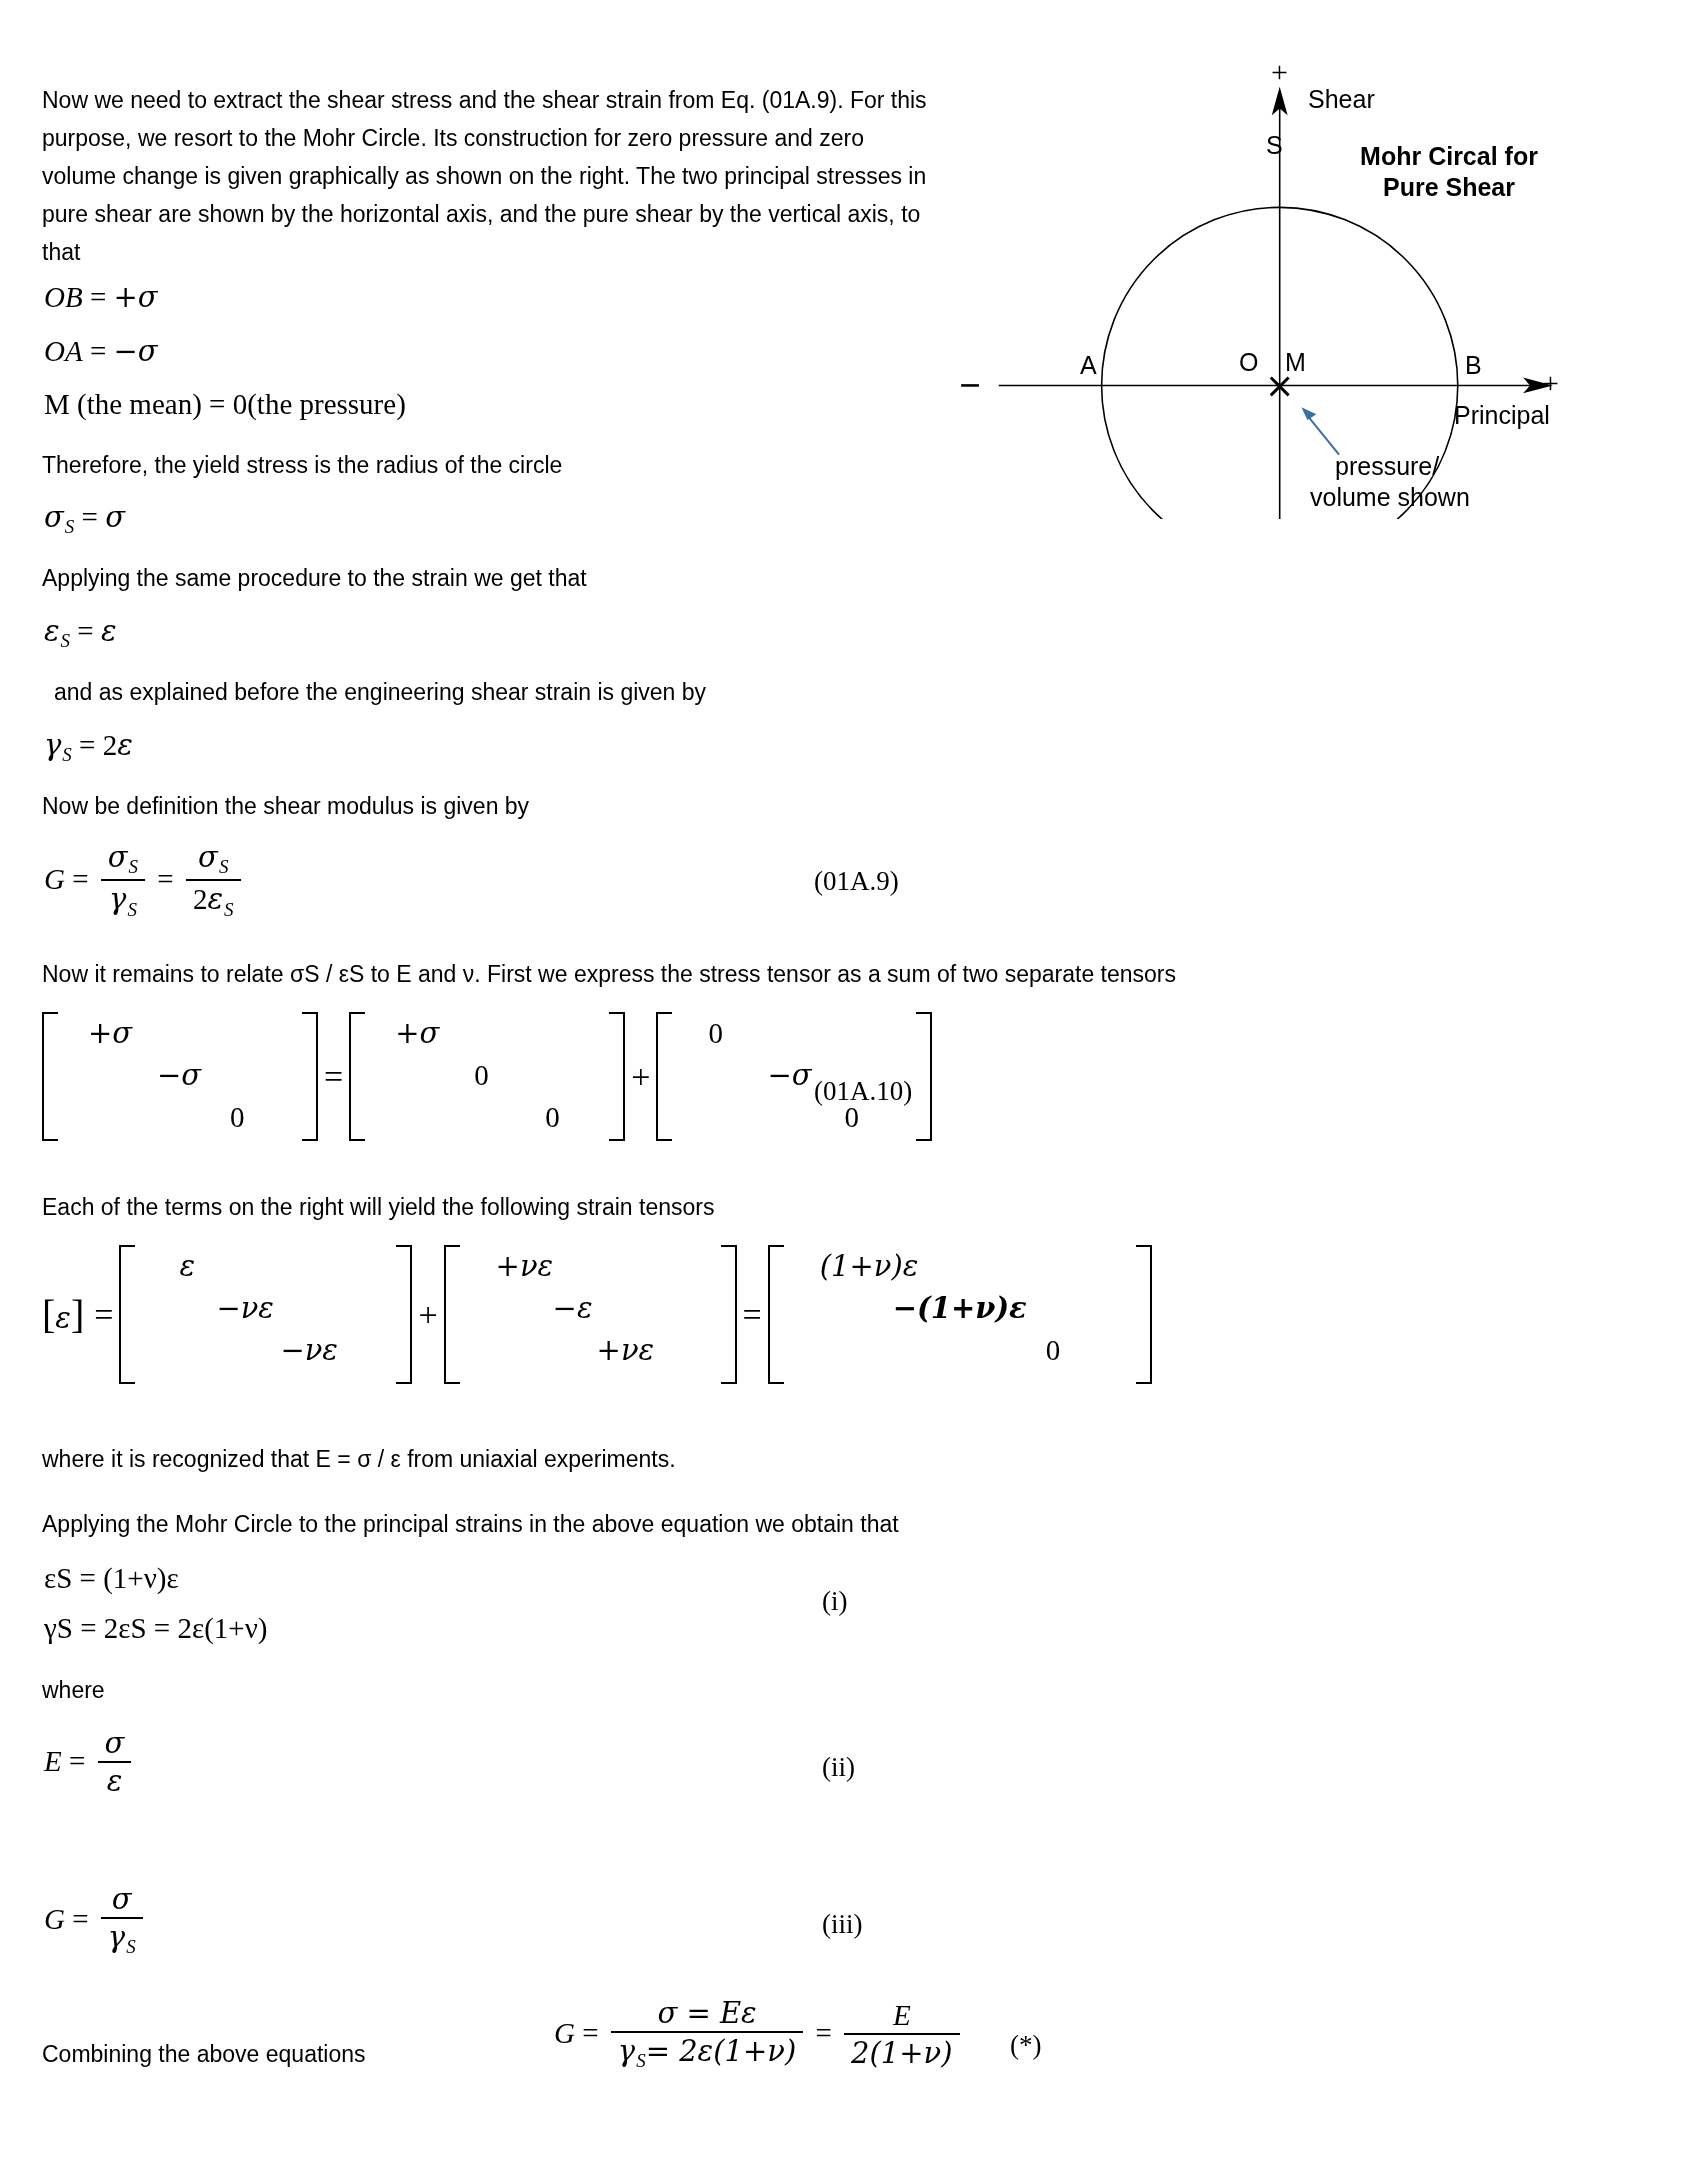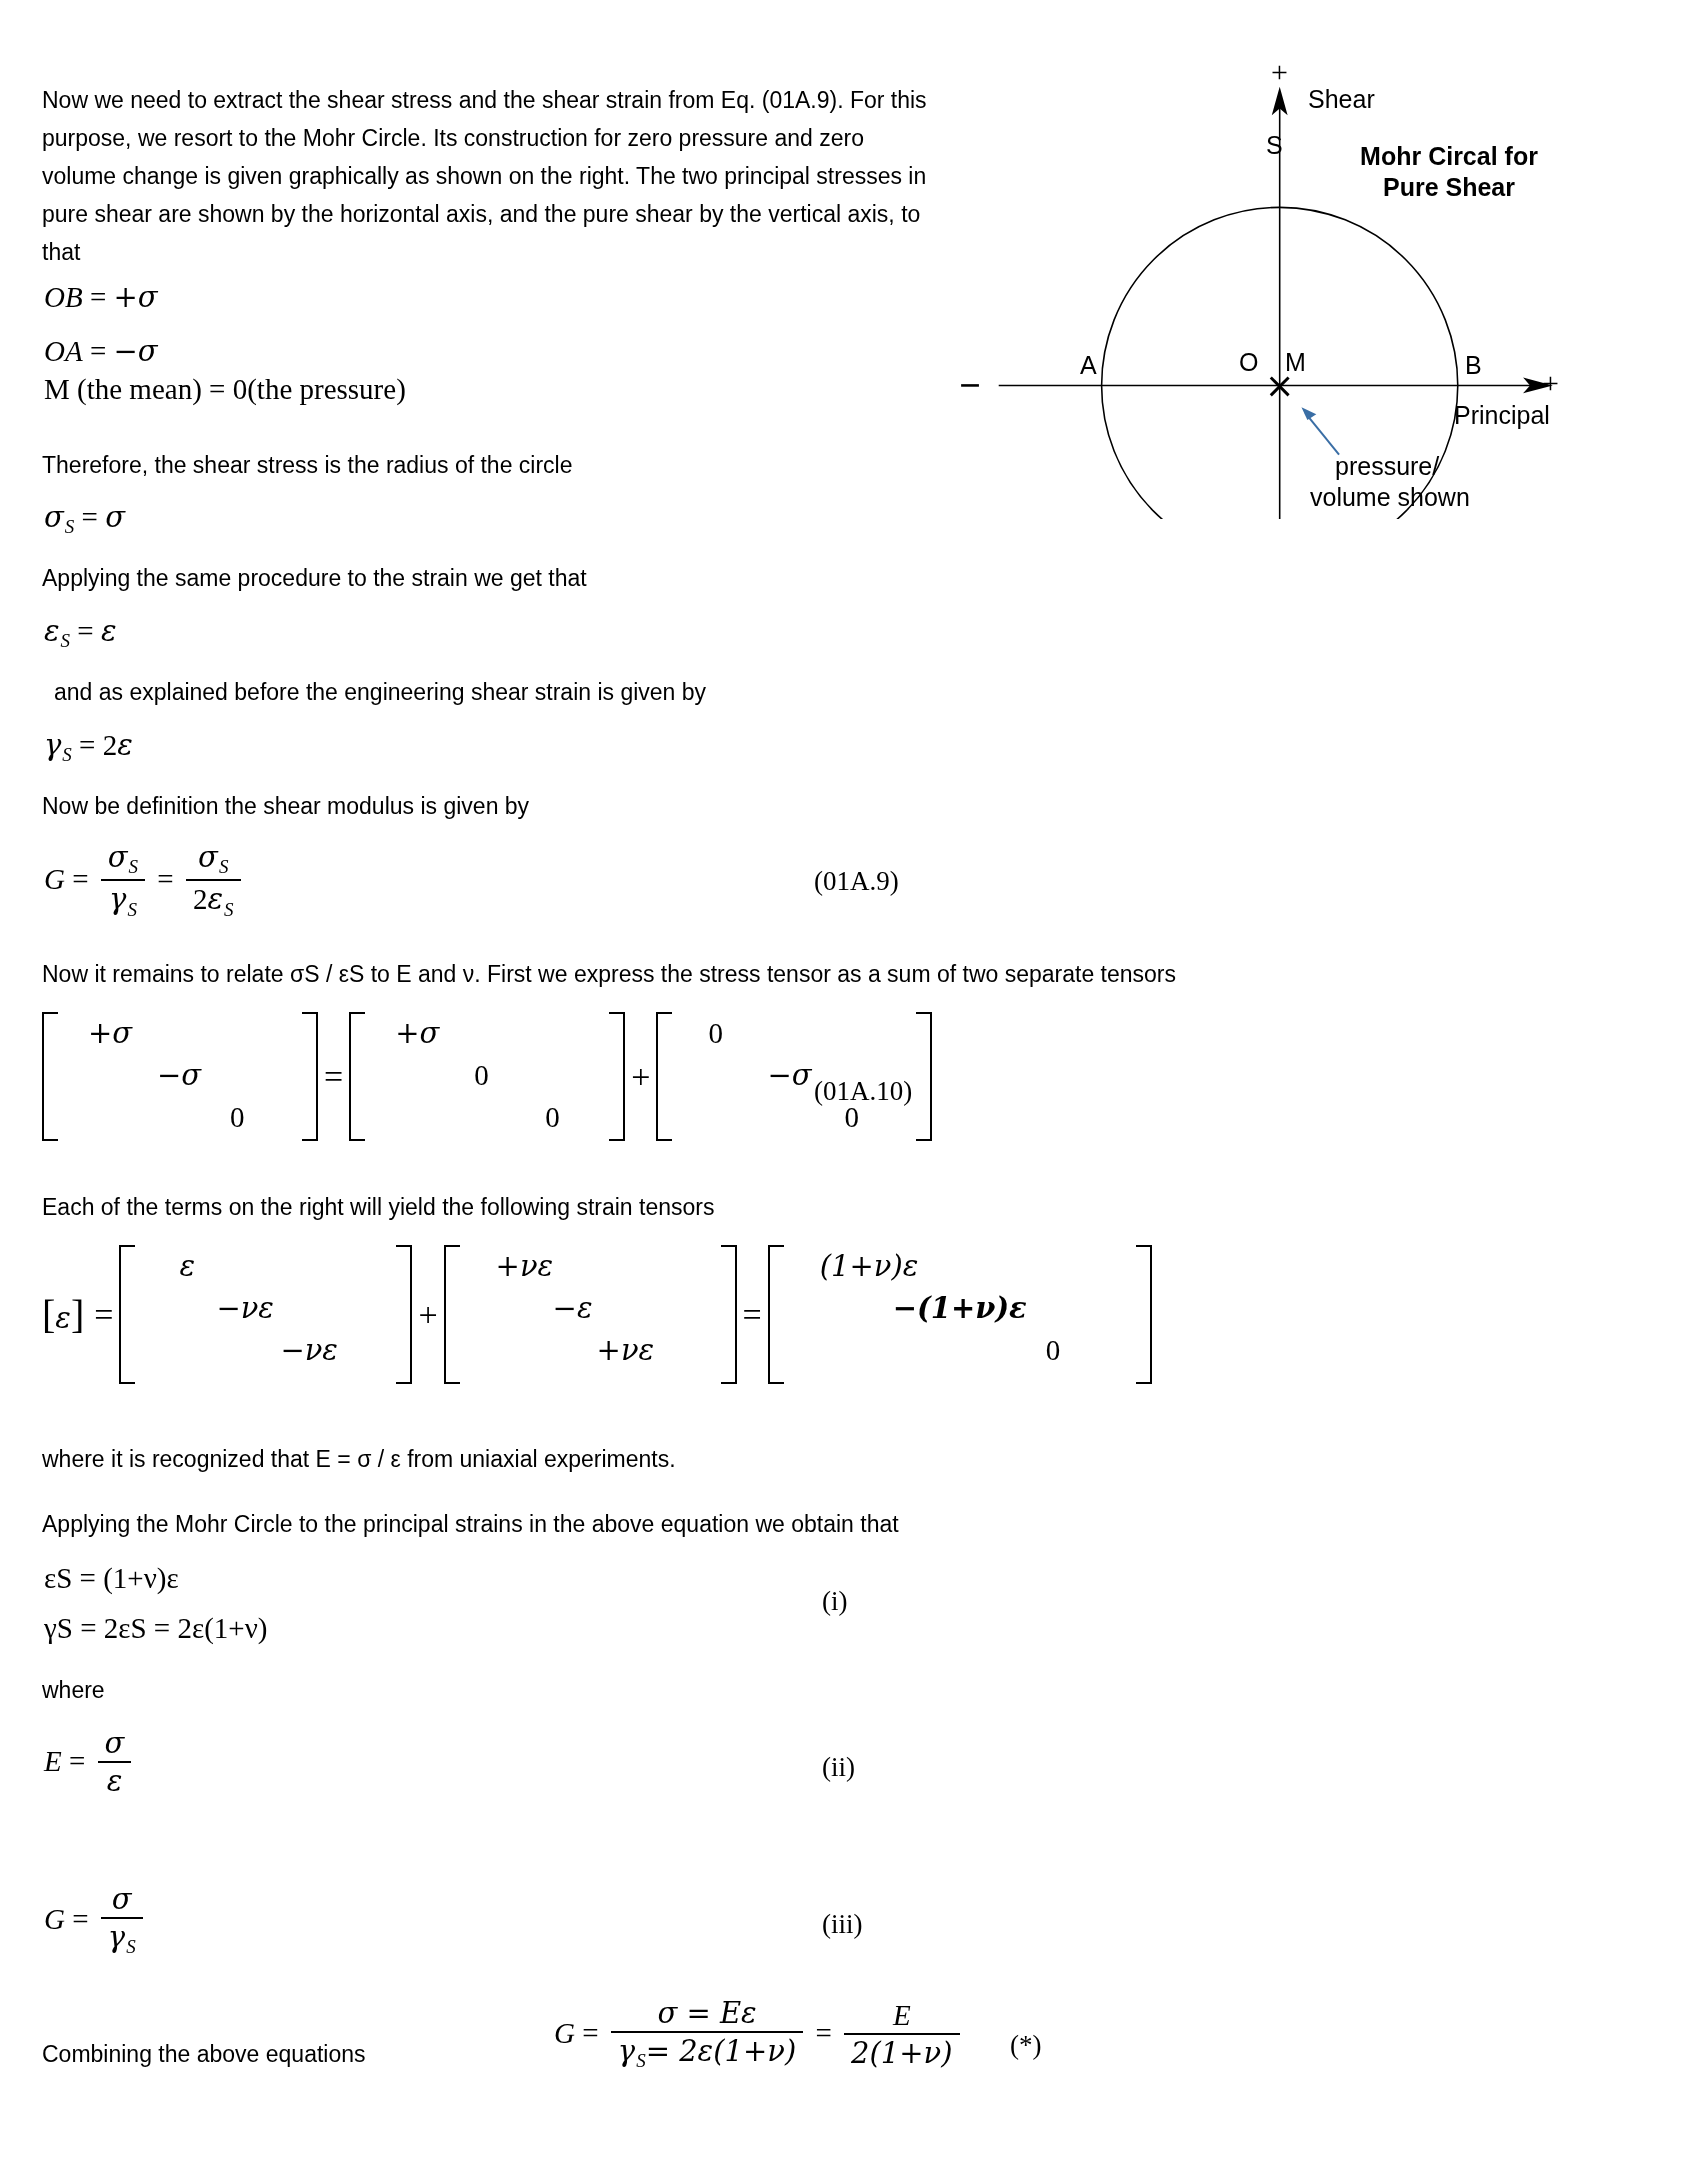--- a/index.html
+++ b/index.html
@@ -145,23 +145,23 @@
     <span>=</span>
     <span class="gk">+σ</span>
   </div>
 
   <div class="math blk" style="left:44px; top:334px;">
     <span class="it">OA</span>
     <span>=</span>
     <span class="gk">−σ</span>
   </div>
 
-  <div class="math blk" style="left:44px; top:373px;">M (the mean) = 0(the pressure)</div>
-
-  <div class="para blk" style="left:42px; top:446px; width:950px;">Therefore, the shear stress is the radius of the circle</div>
+  <div class="math blk" style="left:44px; top:388px;">M (the mean) = 0(the pressure)</div>
+
+  <div class="para blk" style="left:42px; top:446px; width:950px;">Therefore, the yield stress is the radius of the circle</div>
 
   <div class="math blk" style="left:44px; top:500px;">
     <span class="gk">σ</span><span class="sub">S</span>
     <span>=</span>
     <span class="gk">σ</span>
   </div>
 
   <div class="para blk" style="left:42px; top:559px; width:950px;">Applying the same procedure to the strain we get that</div>
 
   <div class="math blk" style="left:44px; top:614px;">

